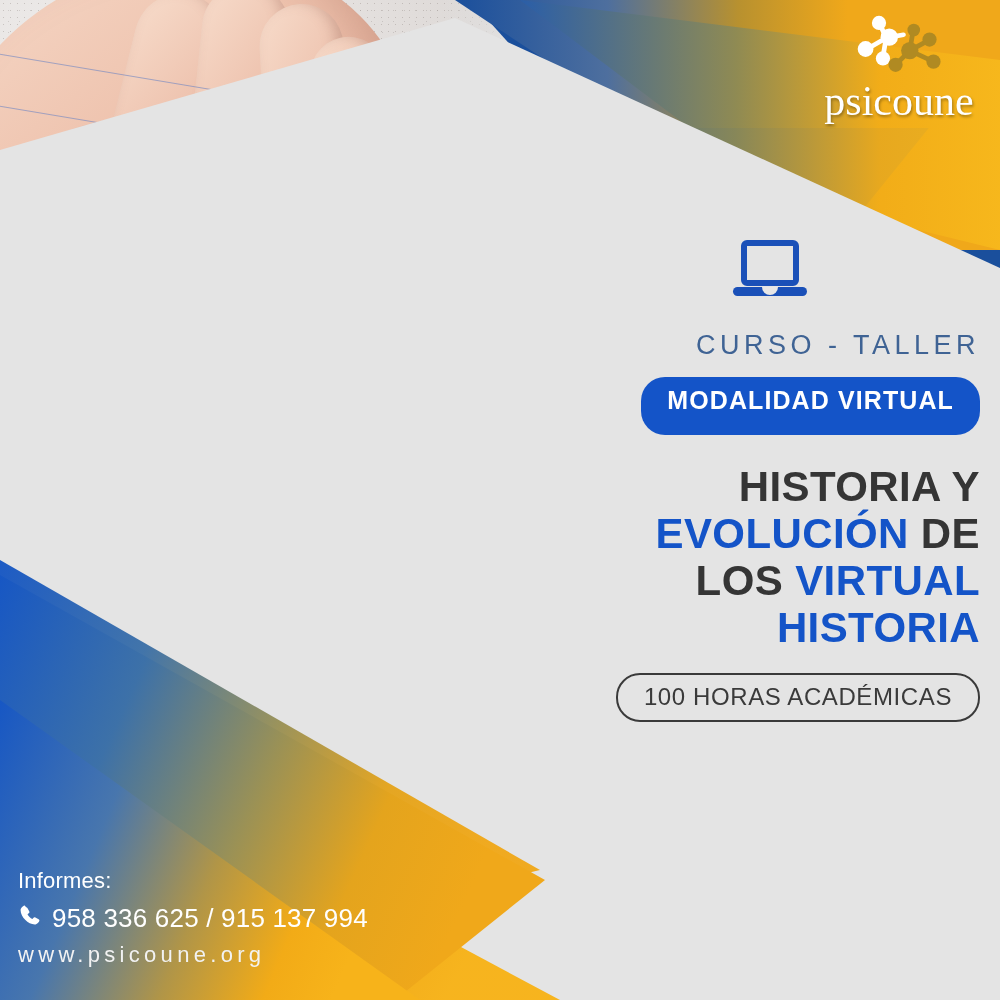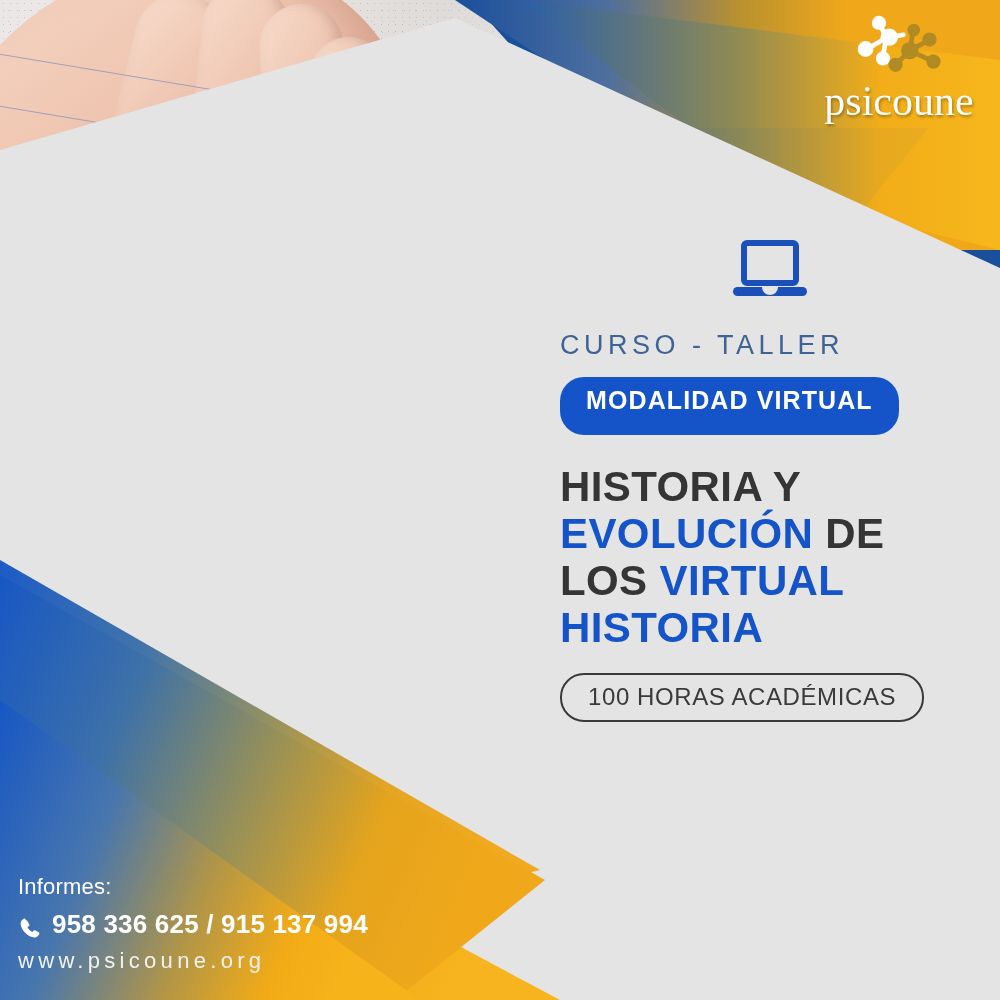--- a/index.html
+++ b/index.html
@@ -145,21 +145,21 @@
     font-size:42px;
     color:#ffffff;
     letter-spacing:0px;
     line-height:1;
     text-shadow:1px 2px 3px rgba(0,0,0,.35);
   }
 
   
   .content{
     position:absolute; left:560px; top:240px; width:420px;
-    text-align:left;
+    text-align:right;
   }
   .laptop-icon{ display:block; margin:0 auto 26px; }
 
   .kicker{
     font-size:27px;
     color:#3f6394;
     letter-spacing:4.5px;
     font-weight:400;
     margin-bottom:16px;
     white-space:nowrap;
@@ -193,30 +193,30 @@
     border-radius:24px;
     padding:8px 26px 9px;
     font-size:24px;
     letter-spacing:.6px;
     color:#3a3a3a;
     white-space:nowrap;
   }
 
   
   .contact{
-    position:absolute; left:18px; bottom:26px;
+    position:absolute; left:18px; bottom:32px;
     color:#fff;
     z-index:12;
   }
   .contact .informes{
     font-size:22px; font-weight:400; margin-bottom:9px; letter-spacing:.2px;
   }
   .contact .phones{
-    display:flex; align-items:flex-end; gap:10px;
-    font-size:26px; font-weight:bold; letter-spacing:.2px;
+    display:flex; align-items:flex-start; gap:10px;
+    font-size:26px; font-weight:normal; letter-spacing:.2px;
     margin-bottom:8px;
   }
   .contact .web{
     font-size:22px; font-weight:300; letter-spacing:4.3px;
     color:#f2f2f2;
   }
 
   
   .tagline{
     position:absolute; right:22px; bottom:20px;

